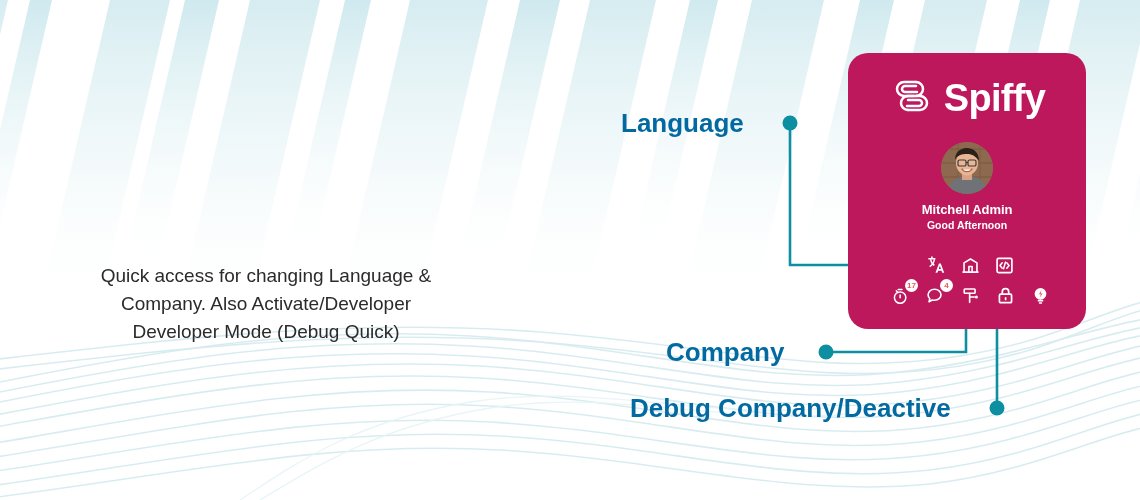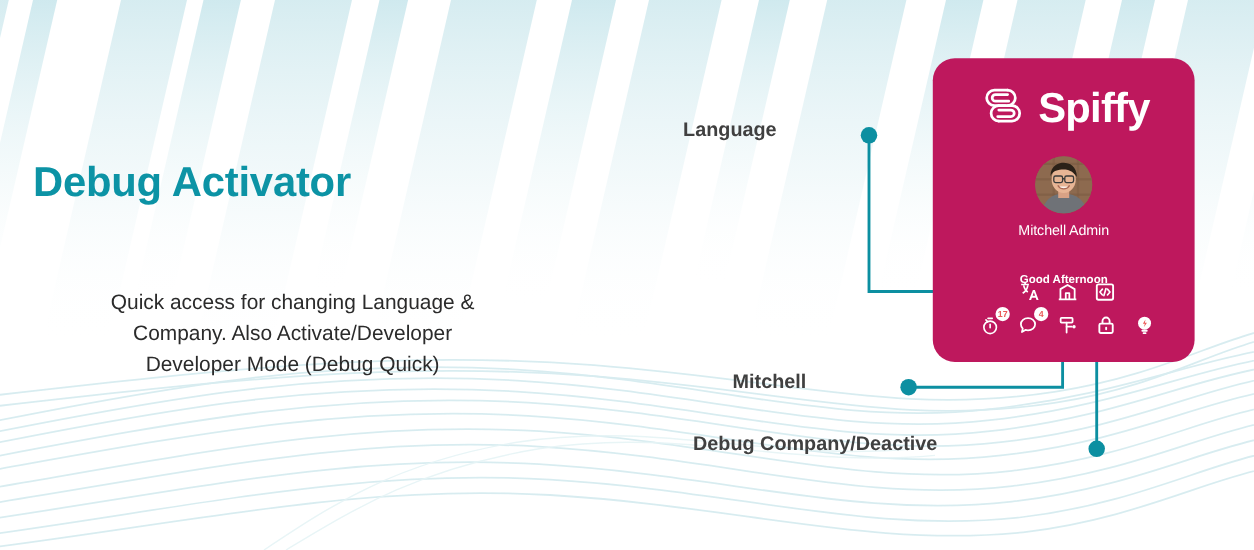--- a/index.html
+++ b/index.html
@@ -53,22 +53,22 @@
     line-height: 1.48;
     font-weight: 400;
     text-align: center;
   }
   .subtext .ln { display: block; }
 
   
   .callout {
     position: absolute;
     z-index: 6;
-    color: #404040;
-    font-size: 18px;
+    color: #0369a1;
+    font-size: 26px;
     font-weight: bold;
     white-space: nowrap;
   }
   #callout-language { left: 621px; top: 108px; }
   #callout-company  { left: 666px; top: 337px; }
   #callout-debug    { left: 630px; top: 393px; }
 
   
   .connectors {
     position: absolute;
@@ -120,32 +120,31 @@
   }
   .avatar svg { display: block; }
 
   .user-name {
     position: absolute;
     left: 0; right: 0;
     top: 149px;
     text-align: center;
     color: #ffffff;
     font-size: 13px;
-    font-weight: normal;
+    font-weight: bold;
     letter-spacing: -0.1px;
   }
   .user-greeting {
     position: absolute;
     left: 0; right: 0;
     top: 166px;
     text-align: center;
     color: #ffffff;
     font-size: 10.5px;
     font-weight: bold;
-    margin-top: 29px;
   }
 
   .icon-row {
     position: absolute;
     display: flex;
     align-items: flex-end;
   }
   .icon-row-primary {
     left: 78px;
     top: 202px;
@@ -240,21 +239,20 @@
         <path d="M-10 370 C 200 346 360 328 540 342 C 720 356 820 388 960 366 C 1050 352 1100 320 1150 308"></path>
       </g>
       <g fill="none" stroke="#e6f4f6" stroke-width="1.3" opacity="0.9">
         <path d="M240 500 C 300 460 360 420 470 402 C 600 382 700 420 830 408"></path>
         <path d="M260 500 C 320 464 380 426 490 408 C 620 388 720 426 850 414"></path>
       </g>
     </svg>
   </div>
 
   <div class="headline">
-    <span class="ln">Debug Activator</span>
   </div>
 
   <div class="subtext">
     <span class="ln">Quick access for changing Language &amp;</span>
     <span class="ln">Company. Also Activate/Developer</span>
     <span class="ln">Developer Mode (Debug Quick)</span>
   </div>
 
   <div class="connectors">
     <svg width="1140" height="500" viewBox="0 0 1140 500" xmlns="http://www.w3.org/2000/svg">
@@ -268,21 +266,21 @@
       </g>
       <g fill="#0c8fa1">
         <circle cx="790" cy="123" r="7.5"></circle>
         <circle cx="826" cy="352" r="7.5"></circle>
         <circle cx="997" cy="408" r="7.5"></circle>
       </g>
     </svg>
   </div>
 
   <div class="callout" id="callout-language">Language</div>
-  <div class="callout" id="callout-company">Mitchell</div>
+  <div class="callout" id="callout-company">Company</div>
   <div class="callout" id="callout-debug">Debug Company/Deactive</div>
 
   <div class="app-card">
 
     <div class="brand-row">
       <span>
         <svg width="46" height="46" viewBox="0 0 46 46" xmlns="http://www.w3.org/2000/svg">
           <g fill="none" stroke="#ffffff" stroke-width="2.5" stroke-linecap="round" stroke-linejoin="round">
             <path d="M27 9 H15 a7 7 0 0 0 0 14 h10"></path>
             <path d="M27 13 H16 a3 3 0 0 0 0 6 h12"></path>

